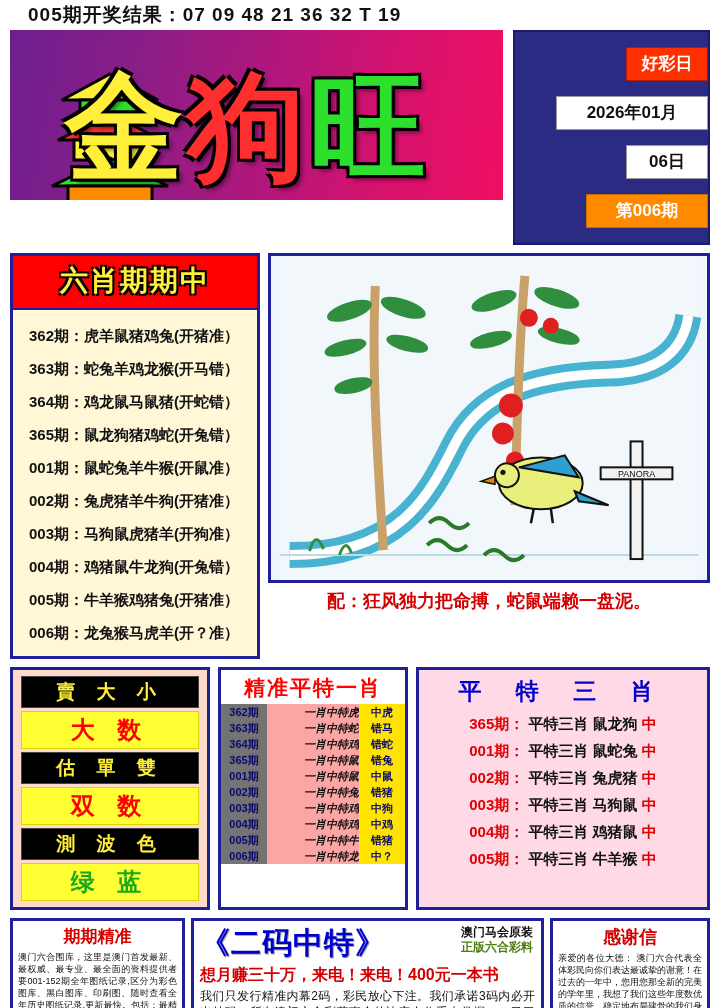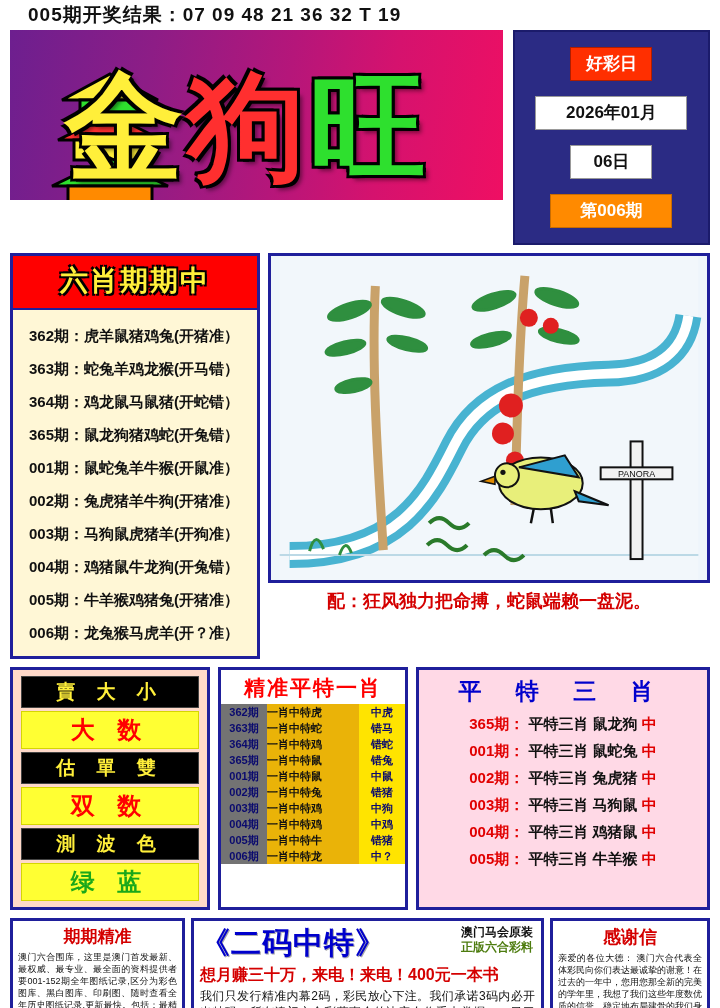--- a/index.html
+++ b/index.html
@@ -47,21 +47,21 @@
   .big-title span{display:inline-block;}
   .c1{color:#ffef3a;text-shadow:-3px -3px 0 #000,3px -3px 0 #000,-3px 3px 0 #000,3px 3px 0 #000, 5px 5px 4px rgba(0,0,0,.45);}
   .c2{color:#ff2f2f;text-shadow:-3px -3px 0 #000,3px -3px 0 #000,-3px 3px 0 #000,3px 3px 0 #000, 5px 5px 4px rgba(0,0,0,.45);}
   .c3{color:#2ee02e;text-shadow:-3px -3px 0 #000,3px -3px 0 #000,-3px 3px 0 #000,3px 3px 0 #000, 5px 5px 4px rgba(0,0,0,.45);}
 
   .banner-right{
     width:200px;height:215px;margin-left:10px;
     background:#2b2b84;
     border:2px solid #1b1b6b;
     box-sizing:border-box;
-    display:flex;flex-direction:column;align-items:center;justify-content:space-around;
+    display:flex;flex-direction:column;align-items:flex-end;justify-content:space-around;
     padding:8px 0;
   }
   .date-chip{
     width:80px;height:32px;line-height:32px;text-align:center;
     background:#ff2f00;color:#ffffff;font-size:17px;font-weight:bold;
     border:1px solid #b01d00;
   }
   .date-chip.wide{width:150px;background:#ffffff;color:#111;border:1px solid #999;}
   .date-chip.ora{background:#ff8a00;color:#ffffff;border:1px solid #c96c00;width:120px;}
   .date-chip.white{background:#ffffff;color:#111;border:1px solid #999;width:80px;}
@@ -129,21 +129,21 @@
   .p-mid{
     width:190px;border:3px solid #1f1f9b;background:#fff;box-sizing:border-box;
   }
   .p-mid .hd{
     text-align:center;font-size:21px;font-weight:bold;color:#ff0000;
     padding:4px 0 2px 0;letter-spacing:2px;
   }
   .mini-row{display:flex;font-size:11px;font-weight:bold;line-height:14px;}
   .mini-row > div{padding:1px 0;}
   .mc1{width:46px;background:#737373;color:#0a0a6e;text-align:center;}
-  .mc2{flex:1;background:#eab308;color:#111;text-align:left;}
+  .mc2{flex:1;background:#fca5a5;color:#111;text-align:right;font-style:italic;}
   .mc3{width:46px;background:#ffe400;color:#0a0a6e;text-align:center;}
 
   .p-right{
     flex:1;border:3px solid #1f1f9b;background:#ffd9e6;box-sizing:border-box;padding:4px 6px;
   }
   .p-right .hd{
     text-align:center;font-size:23px;font-weight:bold;color:#0000cc;letter-spacing:14px;
     padding:2px 0 4px 0;
   }
   .tt-row{

